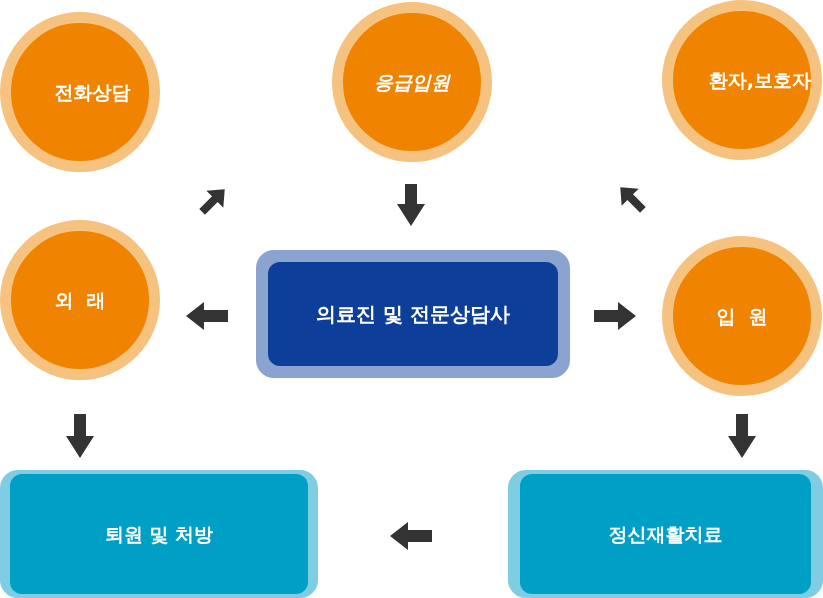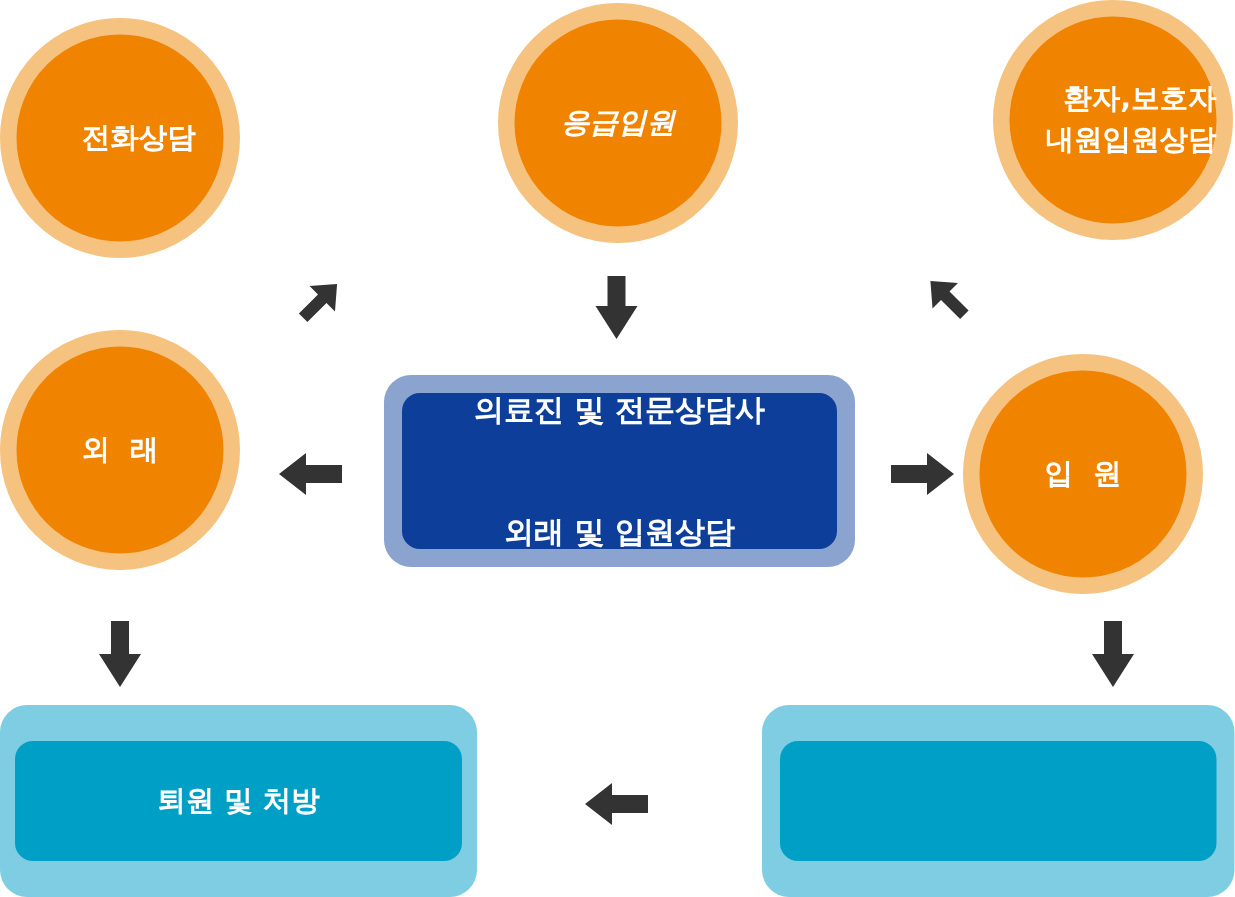--- a/index.html
+++ b/index.html
@@ -11,36 +11,35 @@
             color:#fff; font-weight:bold; font-size:19px; line-height:27px; text-align:center; }
   .circle .line { display:block; white-space:nowrap; }
   .box { position:absolute; box-sizing:border-box; border-radius:18px;
          display:flex; align-items:center; justify-content:center; }
   .box .inner { border-radius:12px; display:flex; flex-direction:column;
                 align-items:center; justify-content:center; color:#fff; font-weight:bold;
                 text-align:center;gap:46px; }
   .box-center { left:256px; top:250px; width:314px; height:128px; background:#8aa3cf; }
   .box-center .inner { width:290px; height:104px; background:#0c3e9a; font-size:20px; line-height:35px; }
   .box-teal { background:#7fcde2; width:318px; height:128px; top:470px; }
-  .box-teal .inner { width:298px; height:80px; background:#00a0c6; font-size:19px; line-height:36px; }
+  .box-teal .inner { width:298px; height:120px; background:#00a0c6; font-size:19px; line-height:36px; }
   .arrow { position:absolute; width:44px; height:44px; }
   .arrow svg { width:44px; height:44px; display:block; }
 </style>
 </head>
 <body>
 
 <div class="circle" style="left:0px; top:12px;padding-left:25px;">
   <span class="line">전화상담</span>
 </div>
 <div class="circle" style="left:332px; top:2px;font-style:italic;">
   <span class="line">응급입원</span>
 </div>
 <div class="circle" style="left:662px; top:0px;align-items:flex-end;">
   <span class="line">환자,보호자</span>
-  <span class="line">내원입원상담</span>
 </div>
 
 <div class="arrow" style="left:190px; top:180px;">
   <svg viewBox="0 0 44 44">
       <g transform="rotate(-45 22 22)">
         <path d="M8 18 H26 V10 L40 22 L26 34 V26 H8 Z" fill="#333"></path>
       </g>
     </svg>
 </div>
 <div class="arrow" style="left:389px; top:182px;">
@@ -62,31 +61,30 @@
 
 <div class="arrow" style="left:184px; top:294px;">
   <svg viewBox="0 0 44 44">
       <path d="M44 16 V28 H20 V36 L2 22 L20 8 V16 Z" fill="#333"></path>
     </svg>
 </div>
 
 <div class="box box-center">
   <div class="inner">
     <span>의료진 및 전문상담사</span>
-    <span>외래 및 입원상담</span>
   </div>
 </div>
 
 <div class="arrow" style="left:594px; top:294px;">
   <svg viewBox="0 0 44 44">
       <path d="M0 16 V28 H24 V36 L42 22 L24 8 V16 Z" fill="#333"></path>
     </svg>
 </div>
 
-<div class="circle" style="left:642px; top:236px;">
+<div class="circle" style="left:662px; top:236px;">
   <span class="line" style="white-space:pre;">입  원</span>
 </div>
 
 <div class="arrow" style="left:58px; top:414px;">
   <svg viewBox="0 0 44 44">
       <path d="M16 0 H28 V22 H36 L22 44 L8 22 H16 Z" fill="#333"></path>
     </svg>
 </div>
 <div class="arrow" style="left:720px; top:414px;">
   <svg viewBox="0 0 44 44">
@@ -101,14 +99,15 @@
 </div>
 
 <div class="arrow" style="left:388px; top:514px;">
   <svg viewBox="0 0 44 44">
       <path d="M44 16 V28 H20 V36 L2 22 L20 8 V16 Z" fill="#333"></path>
     </svg>
 </div>
 
 <div class="box box-teal" style="left:508px; width:315px;">
   <div class="inner" style="width:291px;">
+    <span>정신재활치료</span>
   </div>
 </div>
 
 </body></html>

